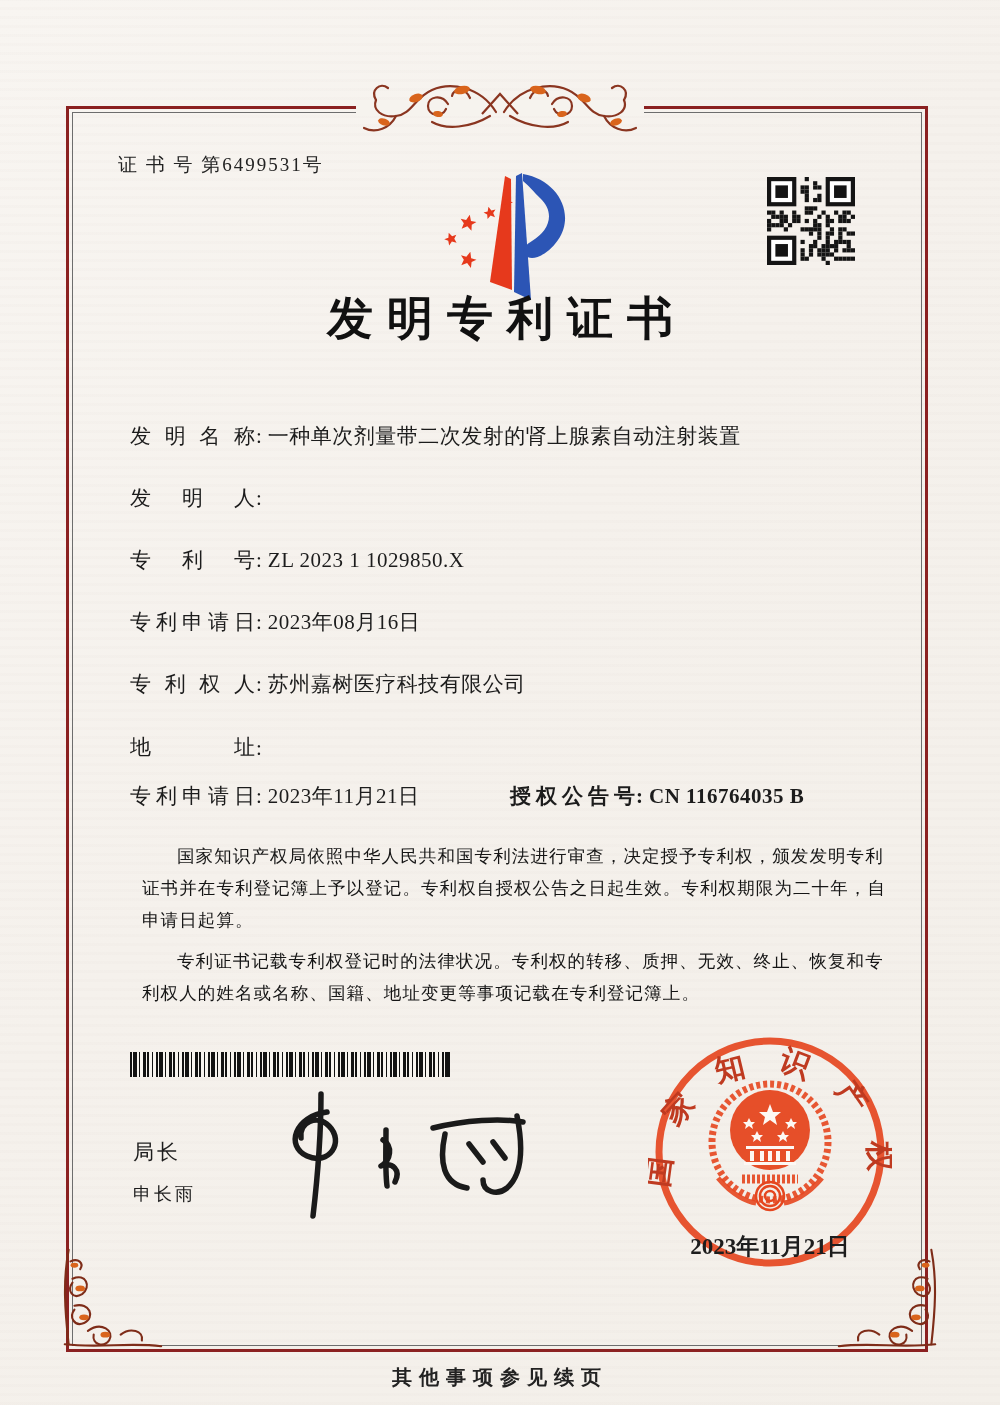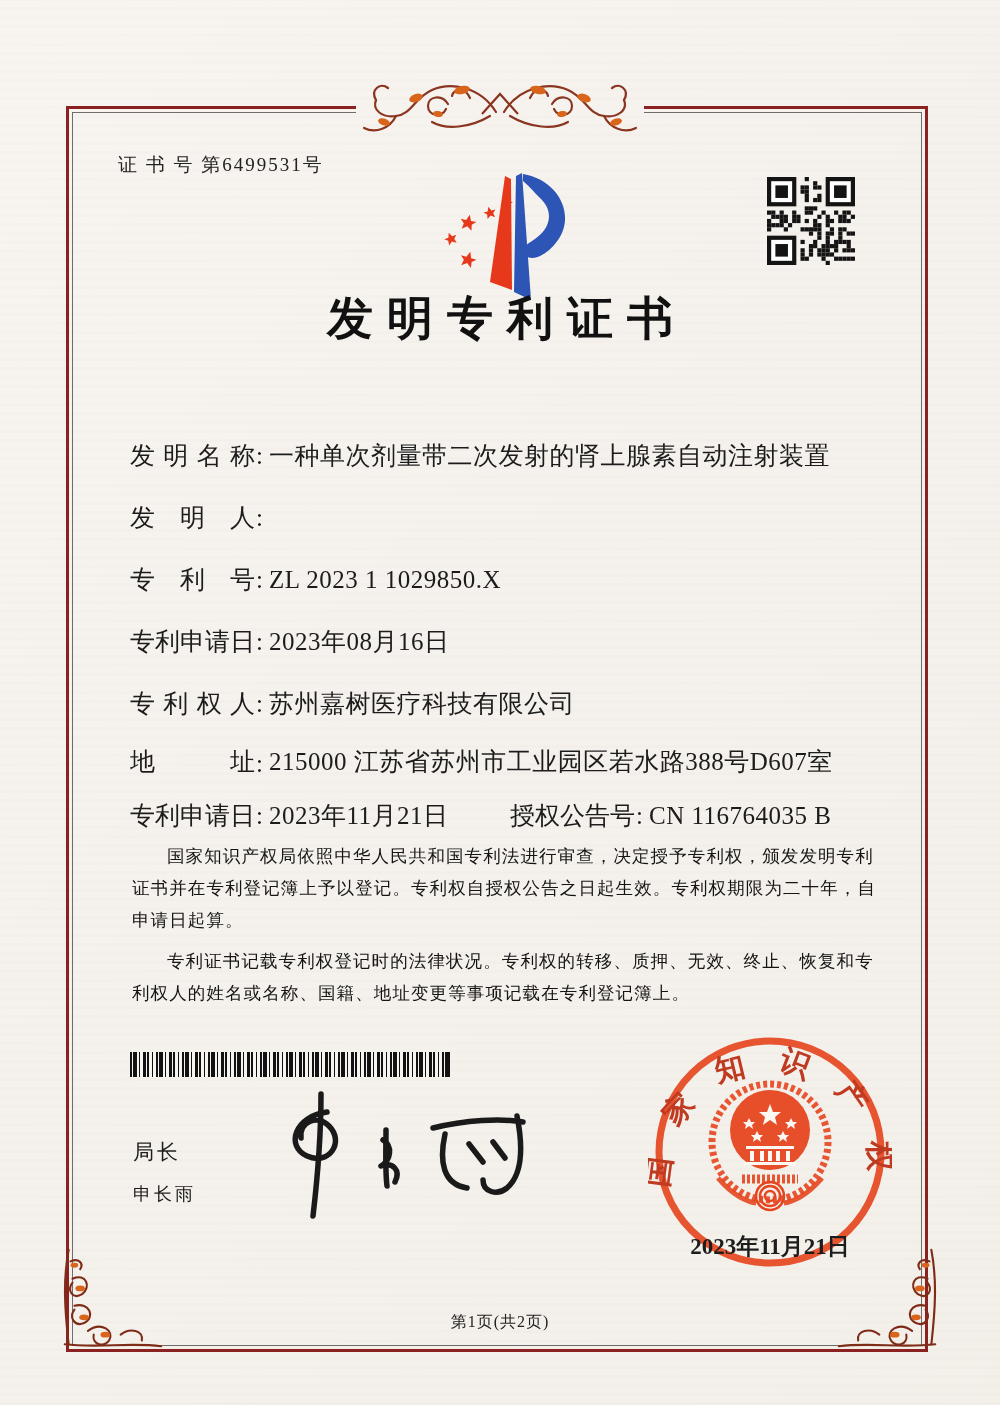--- a/index.html
+++ b/index.html
@@ -27,33 +27,33 @@
   .frame::before{
     content:"";position:absolute;left:3px;top:3px;right:3px;bottom:3px;
     border:1px solid #6d6d6d;
   }
   
   .certno{left:118px;top:152px;font-size:19px;letter-spacing:2px;color:#222;}
   .title{
     left:0;right:0;top:288px;text-align:center;
     font-size:46px;font-weight:bold;letter-spacing:14px;text-indent:14px;color:#111;
   }
-  .fields{left:130px;top:439px;width:750px;font-size:25px;}
+  .fields{left:130px;top:422px;width:750px;font-size:21px;}
   .frow{display:flex;align-items:baseline;height:29px;margin-bottom:33px;position:relative;}
   .frow.tight{margin-bottom:21px;align-items:flex-end;}
   .flabel{
     display:inline-block;width:125px;
     text-align:justify;text-align-last:justify;
     white-space:nowrap;
   }
   .fcolon{margin:0 6px 0 1px;}
   .fvalue{white-space:nowrap;letter-spacing:.5px;}
-  .fgroup2{position:absolute;left:380px;top:0;display:flex;align-items:baseline;}
+  .fgroup2{position:absolute;left:380px;top:0;display:flex;align-items:baseline;font-weight:bold;}
   .paras{left:130px;top:840px;width:758px;font-size:17.5px;line-height:1.83;letter-spacing:1.1px;color:#151515;}
-  .paras p{margin:0 0 9px 2px;text-indent:2em;}
+  .paras p{margin:0 0 9px 12px;text-indent:2em;}
   
   .barcode{
     left:130px;top:1052px;width:318px;height:25px;
     background:repeating-linear-gradient(90deg,
       #121212 0 2px,#f7f4ef 2px 3px,
       #121212 3px 7px,#f7f4ef 7px 9px,
       #121212 9px 10px,#f7f4ef 10px 13px,
       #121212 13px 16px,#f7f4ef 16px 17px,
       #121212 17px 19px,#f7f4ef 19px 22px,
       #121212 22px 23px,#f7f4ef 23px 26px);
@@ -304,21 +304,20 @@
       <span class="fvalue">2023年08月16日</span>
     </div>
     <div class="frow">
       <span class="flabel">专利权人</span>
         <span class="fcolon">:</span>
       <span class="fvalue">苏州嘉树医疗科技有限公司</span>
     </div>
     <div class="frow tight">
       <span class="flabel">地址</span>
         <span class="fcolon">:</span>
-      <span class="fvalue">215000 江苏省苏州市工业园区若水路388号D607室</span>
     </div>
     <div class="frow">
       <span class="flabel">专利申请日</span>
         <span class="fcolon">:</span>
       <span class="fvalue">2023年11月21日</span>
       <span class="fgroup2">
         <span class="flabel">授权公告号</span>
           <span class="fcolon">:</span>
         <span class="fvalue">CN 116764035 B</span>
       </span>
@@ -373,16 +372,16 @@
       <line x1="94" y1="149" x2="150" y2="149" stroke="#e5461f" stroke-width="9" stroke-dasharray="3 2" opacity=".9"></line>
       <path d="M70,148 C85,166 100,172 108,173" stroke="#e5461f" stroke-width="5" fill="none" opacity=".9"></path>
       <path d="M174,148 C159,166 144,172 136,173" stroke="#e5461f" stroke-width="5" fill="none" opacity=".9"></path>
       <circle cx="122" cy="166" r="5" fill="none" stroke="#e5461f" stroke-width="2.5"></circle>
       <circle cx="122" cy="166" r="10" fill="none" stroke="#e5461f" stroke-width="2.5"></circle>
       <circle cx="122" cy="166" r="14" fill="none" stroke="#e5461f" stroke-width="2.5"></circle>
     </g>
     <text x="122" y="224" text-anchor="middle" font-size="23" font-weight="bold" fill="#1d1d1d" font-family="'Liberation Serif','DejaVu Serif',serif">2023年11月21日</text>
   </svg>
 
-  <div class="abs pageno">第1页(共2页)</div>
-
+
+  <div class="abs contnote">其他事项参见续页</div>
 
 </div>
 
 </body></html>

